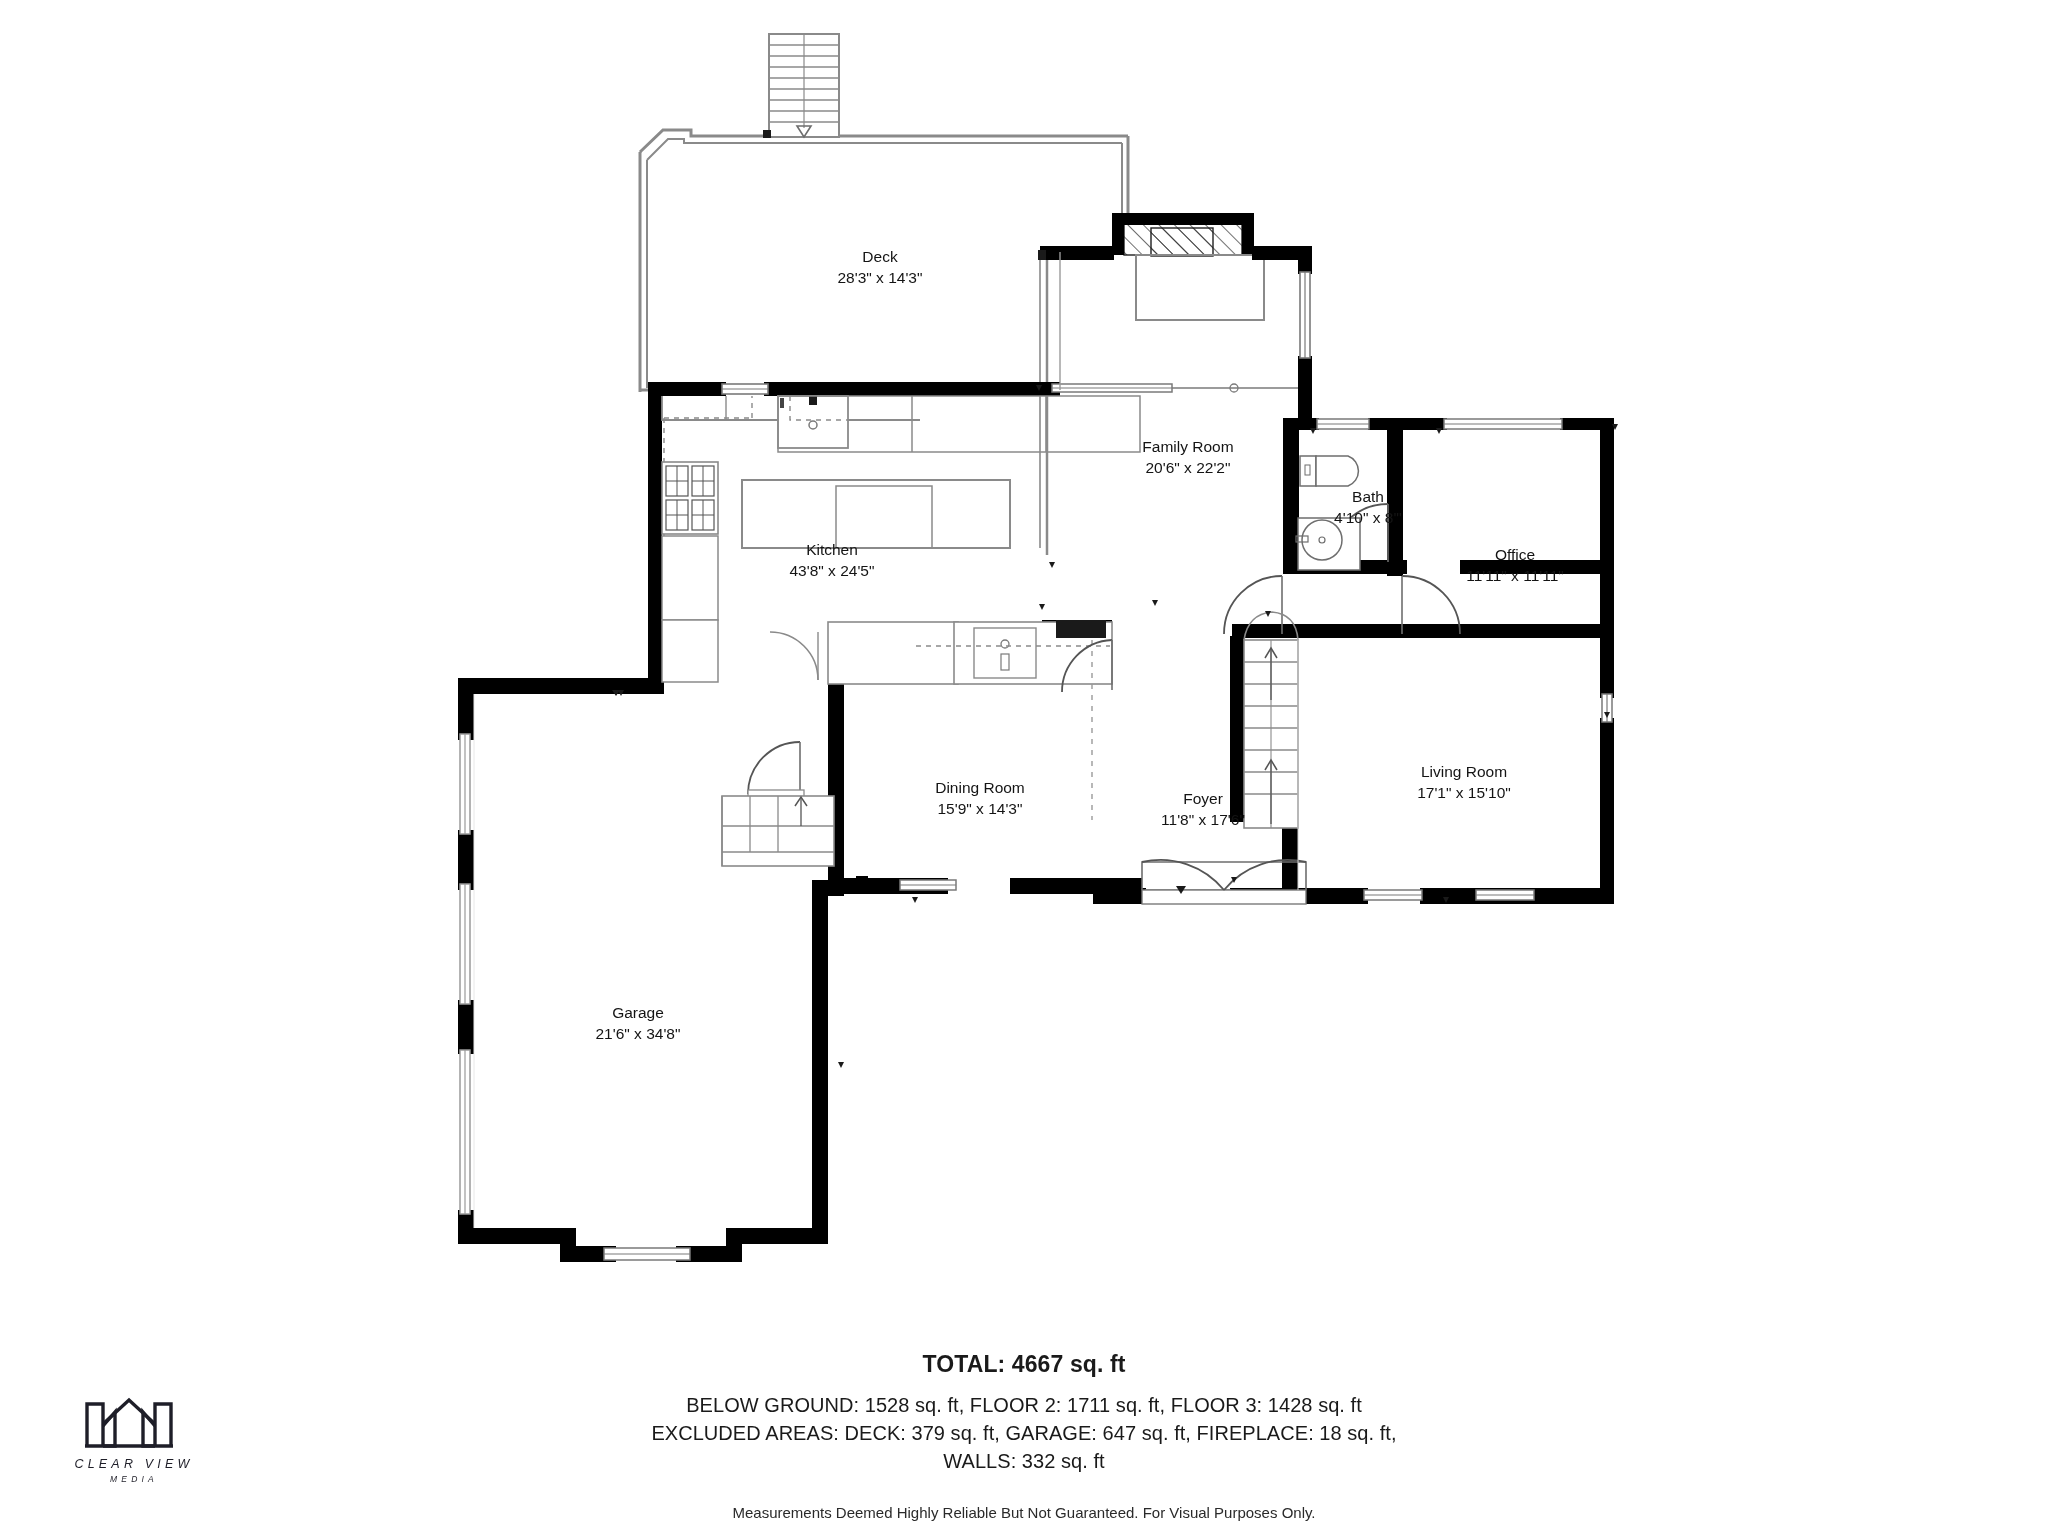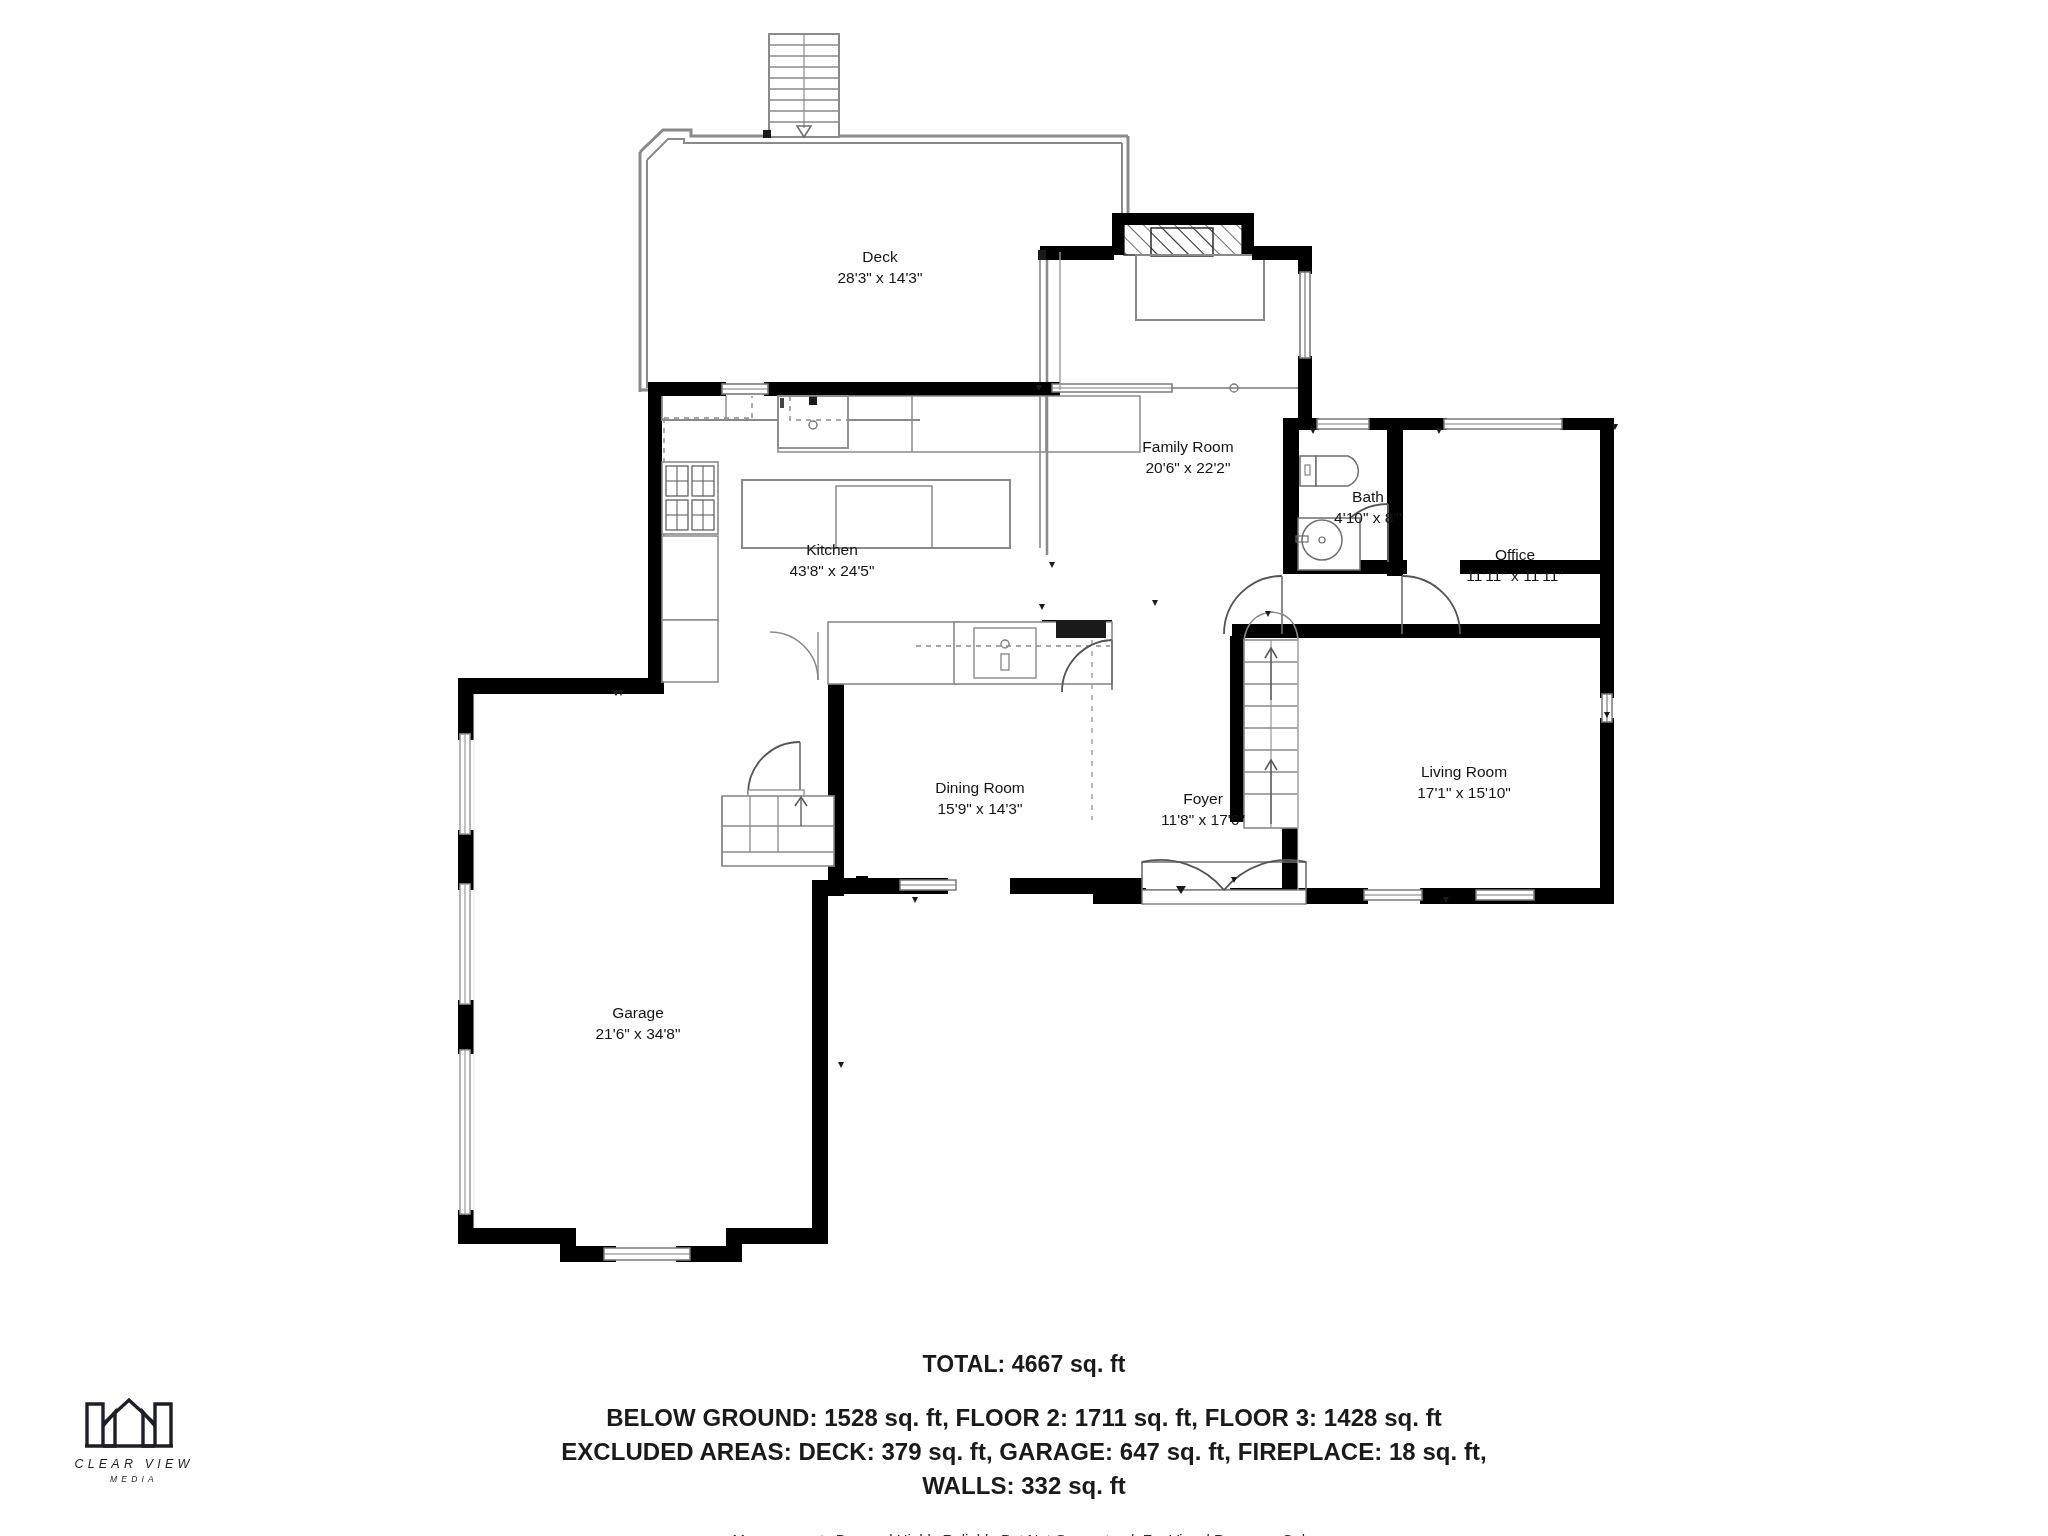--- a/index.html
+++ b/index.html
@@ -49,25 +49,25 @@
     left: 0;
     top: 1348px;
     width: 2048px;
     text-align: center;
     line-height: 1.42;
   }
   #summary .total {
     font-size: 23px;
     font-weight: bold;
     letter-spacing: .1px;
-    margin-bottom: 20px;
+    margin-bottom: 10px;
   }
   #summary .line {
-    font-size: 24px;
-    font-weight: bold;
+    font-size: 20px;
+    font-weight: normal;
     letter-spacing: .05px;
   }
   #summary .disclaimer {
     margin-top: 26px;
     font-size: 15px;
     color: #2a2a2a;
   }
   
   #logo {
     position: absolute;

